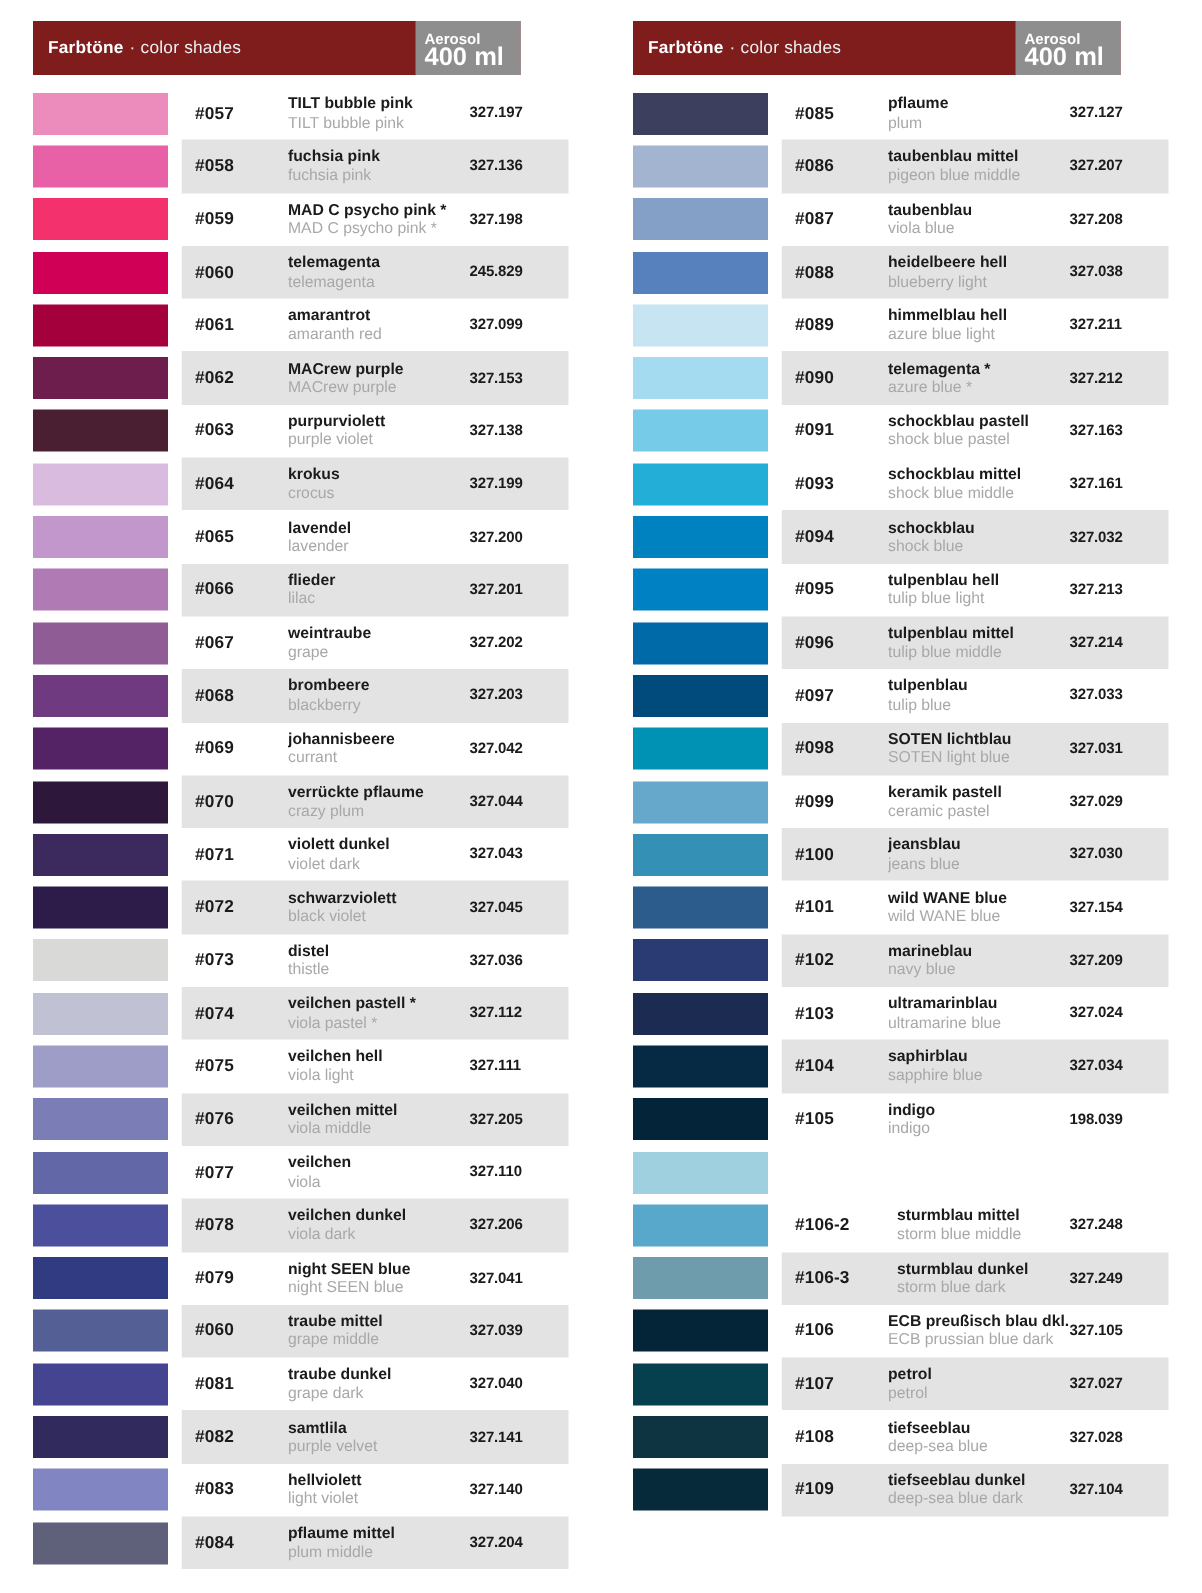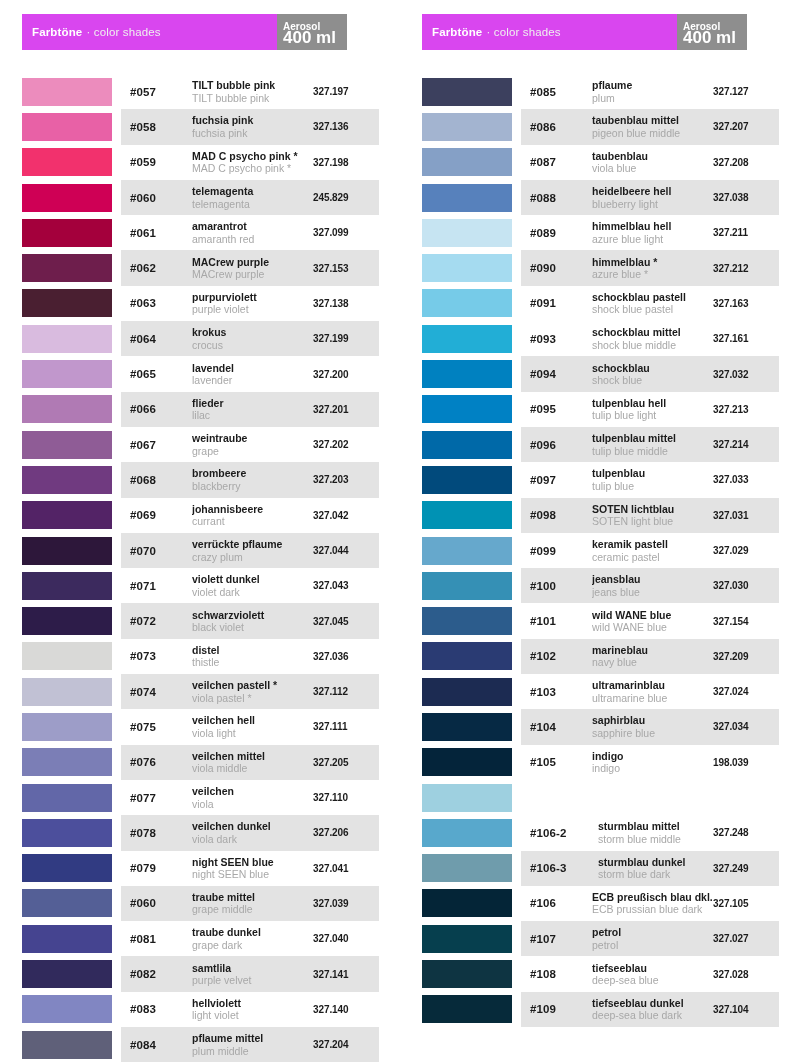--- a/index.html
+++ b/index.html
@@ -22,21 +22,21 @@
   }
   .column {
     width: 400px;
     padding-left: 22px;
     padding-right: 21px;
   }
   
   .col-header {
     display: flex;
     align-items: stretch;
-    background: #d946ef;
+    background: #7f1d1d;
     height: 36px;
     width: 325px;
   }
   .col-header-title {
     flex: 1 1 auto;
     display: flex;
     align-items: center;
     padding-left: 10px;
     white-space: nowrap;
     font-size: 11.5px;
@@ -59,21 +59,21 @@
     font-size: 10px;
     line-height: 11.5px;
     display: flex;
     flex-direction: column;
     justify-content: center;
     padding-left: 6px;
   }
   .col-header-aerosol .ml { font-size: 17px; }
 
   
-  .rows { margin-top: 24px; }
+  .rows { margin-top: 8px; }
   .row {
     display: flex;
     align-items: center;
     height: 35.3px;
     position: relative;
   }
   .swatch-cell {
     width: 99px;
     flex: 0 0 99px;
     display: flex;
@@ -599,21 +599,21 @@
               <div class="artnr">327.211</div>
             </div>
           </div>
           <div class="row alt">
             <div class="swatch-cell">
               <span class="swatch" style="background: rgb(165, 219, 240);"></span>
             </div>
             <div class="row-body">
               <div class="code">#090</div>
               <div class="names">
-                <div class="name-de">himmelblau *</div>
+                <div class="name-de">telemagenta *</div>
                 <div class="name-en">azure blue *</div>
               </div>
               <div class="artnr">327.212</div>
             </div>
           </div>
           <div class="row">
             <div class="swatch-cell">
               <span class="swatch" style="background: rgb(118, 203, 232);"></span>
             </div>
             <div class="row-body">

